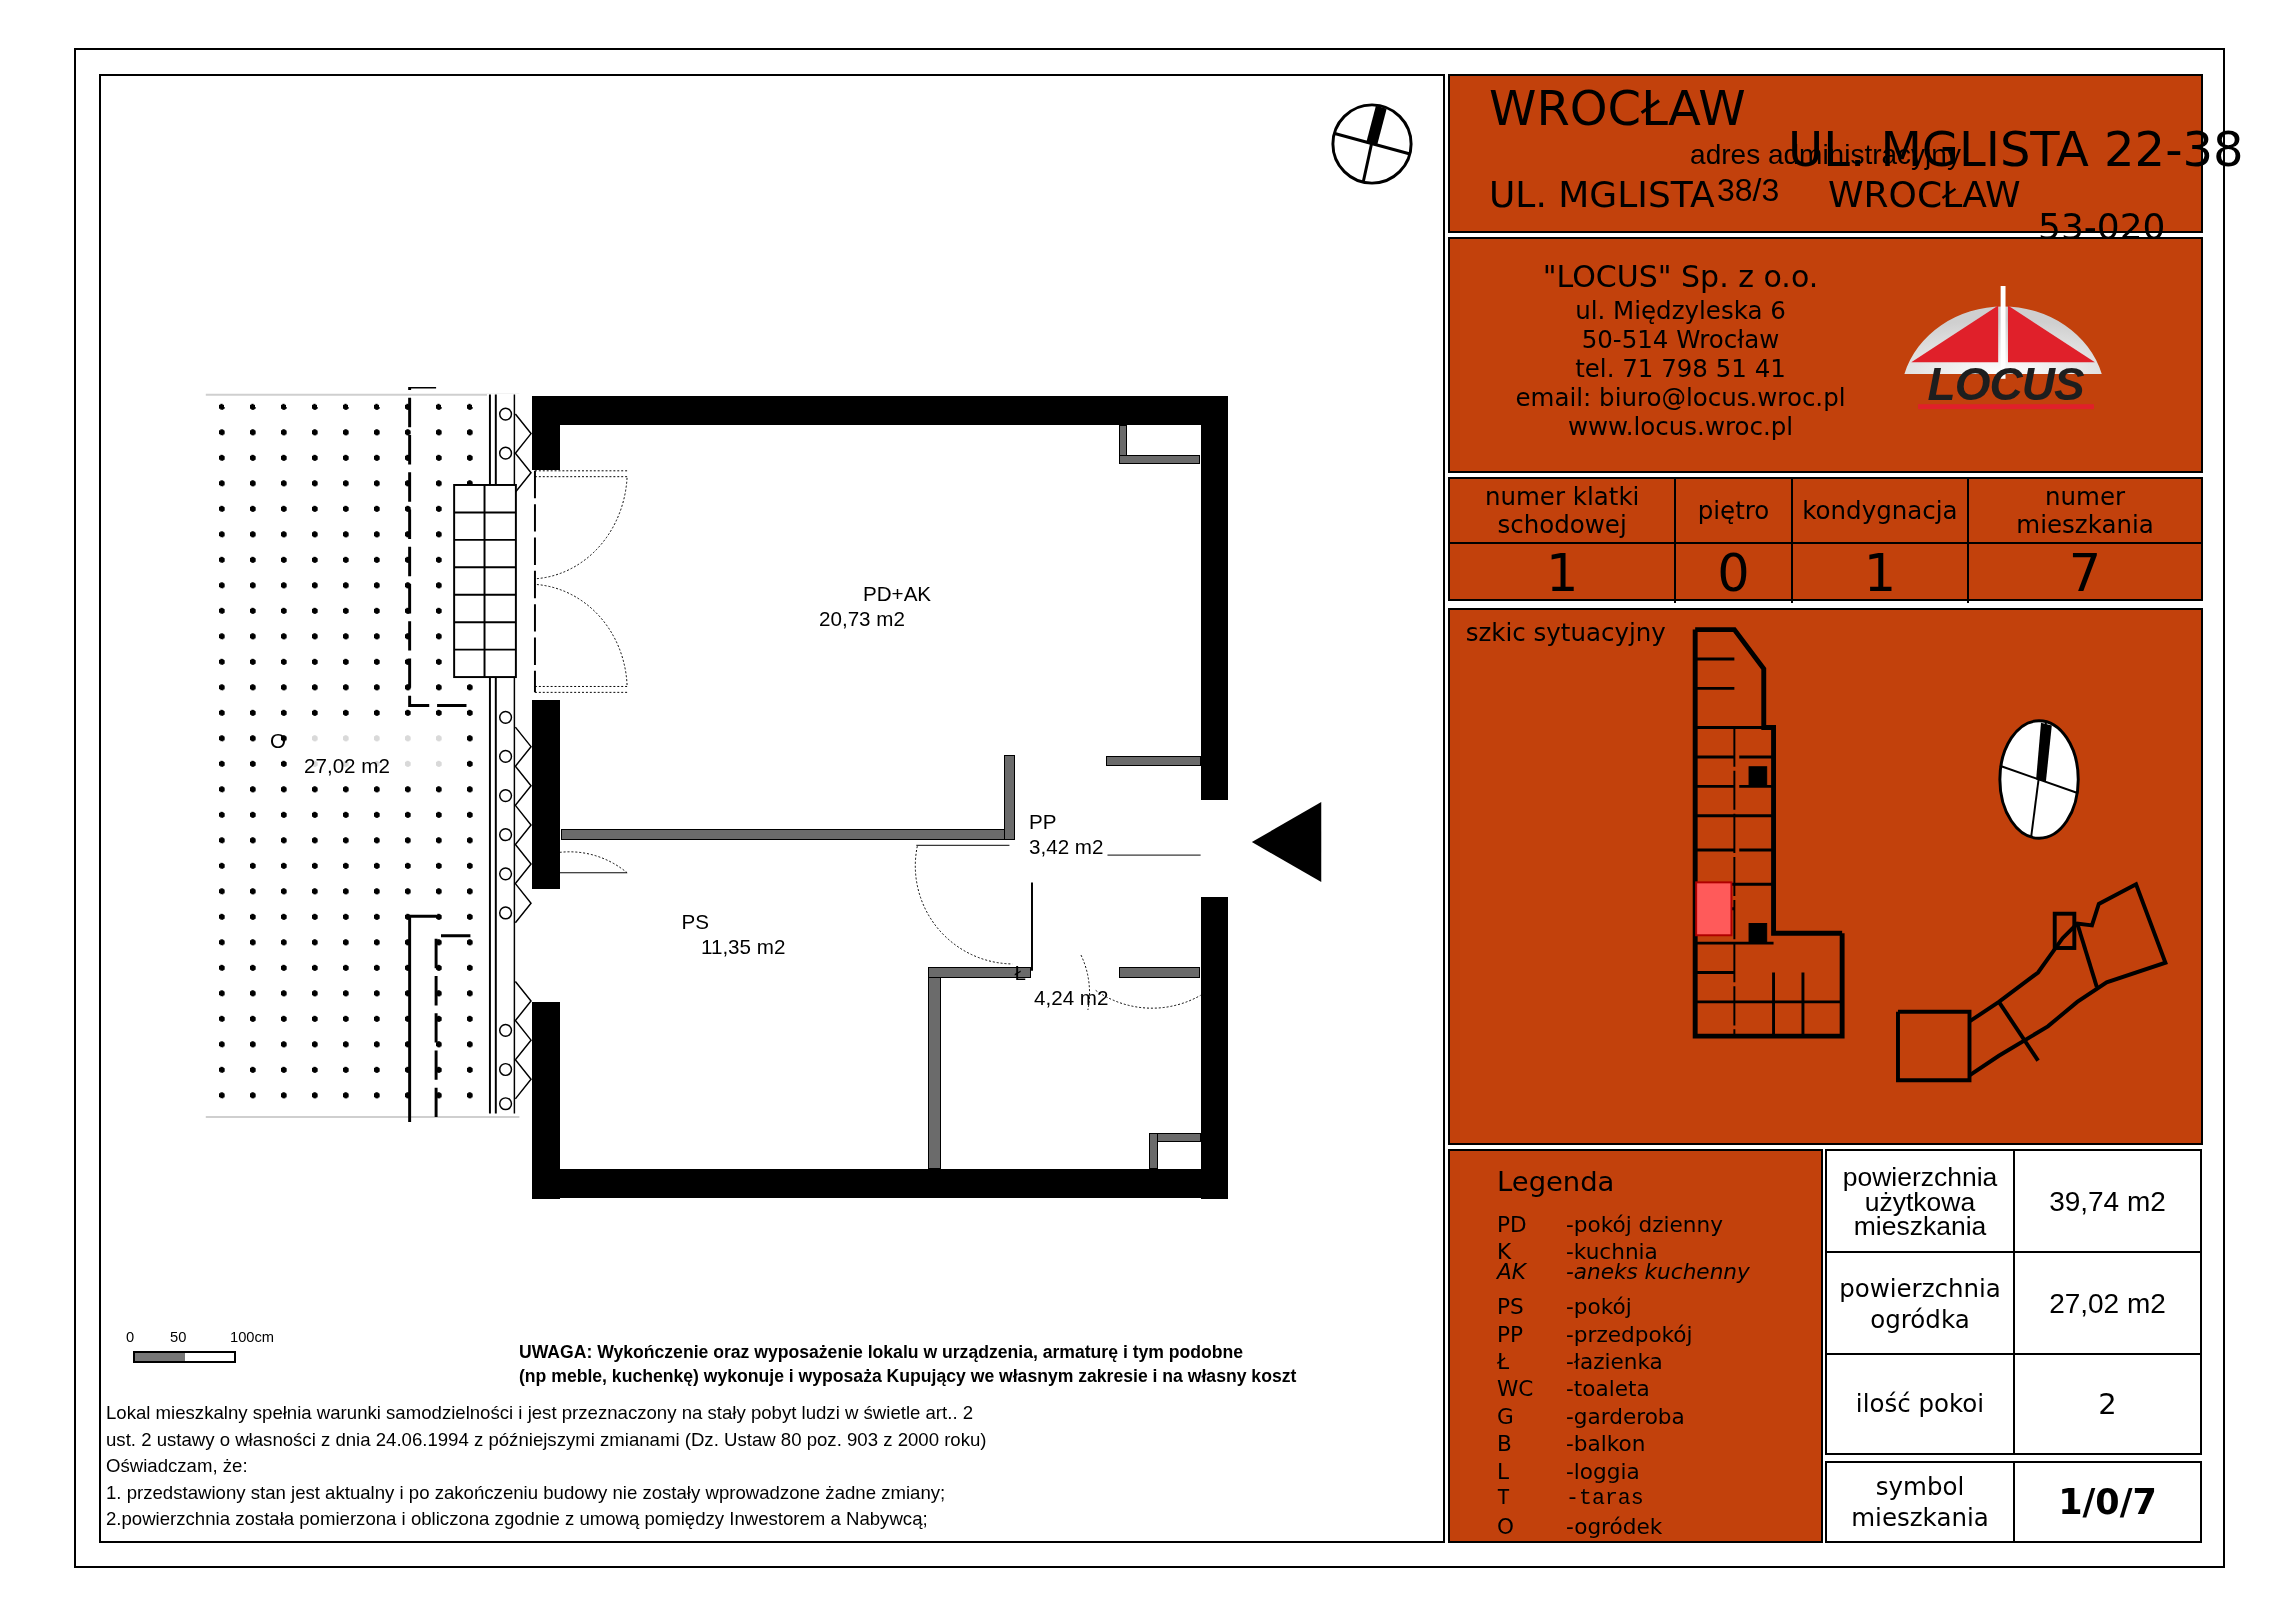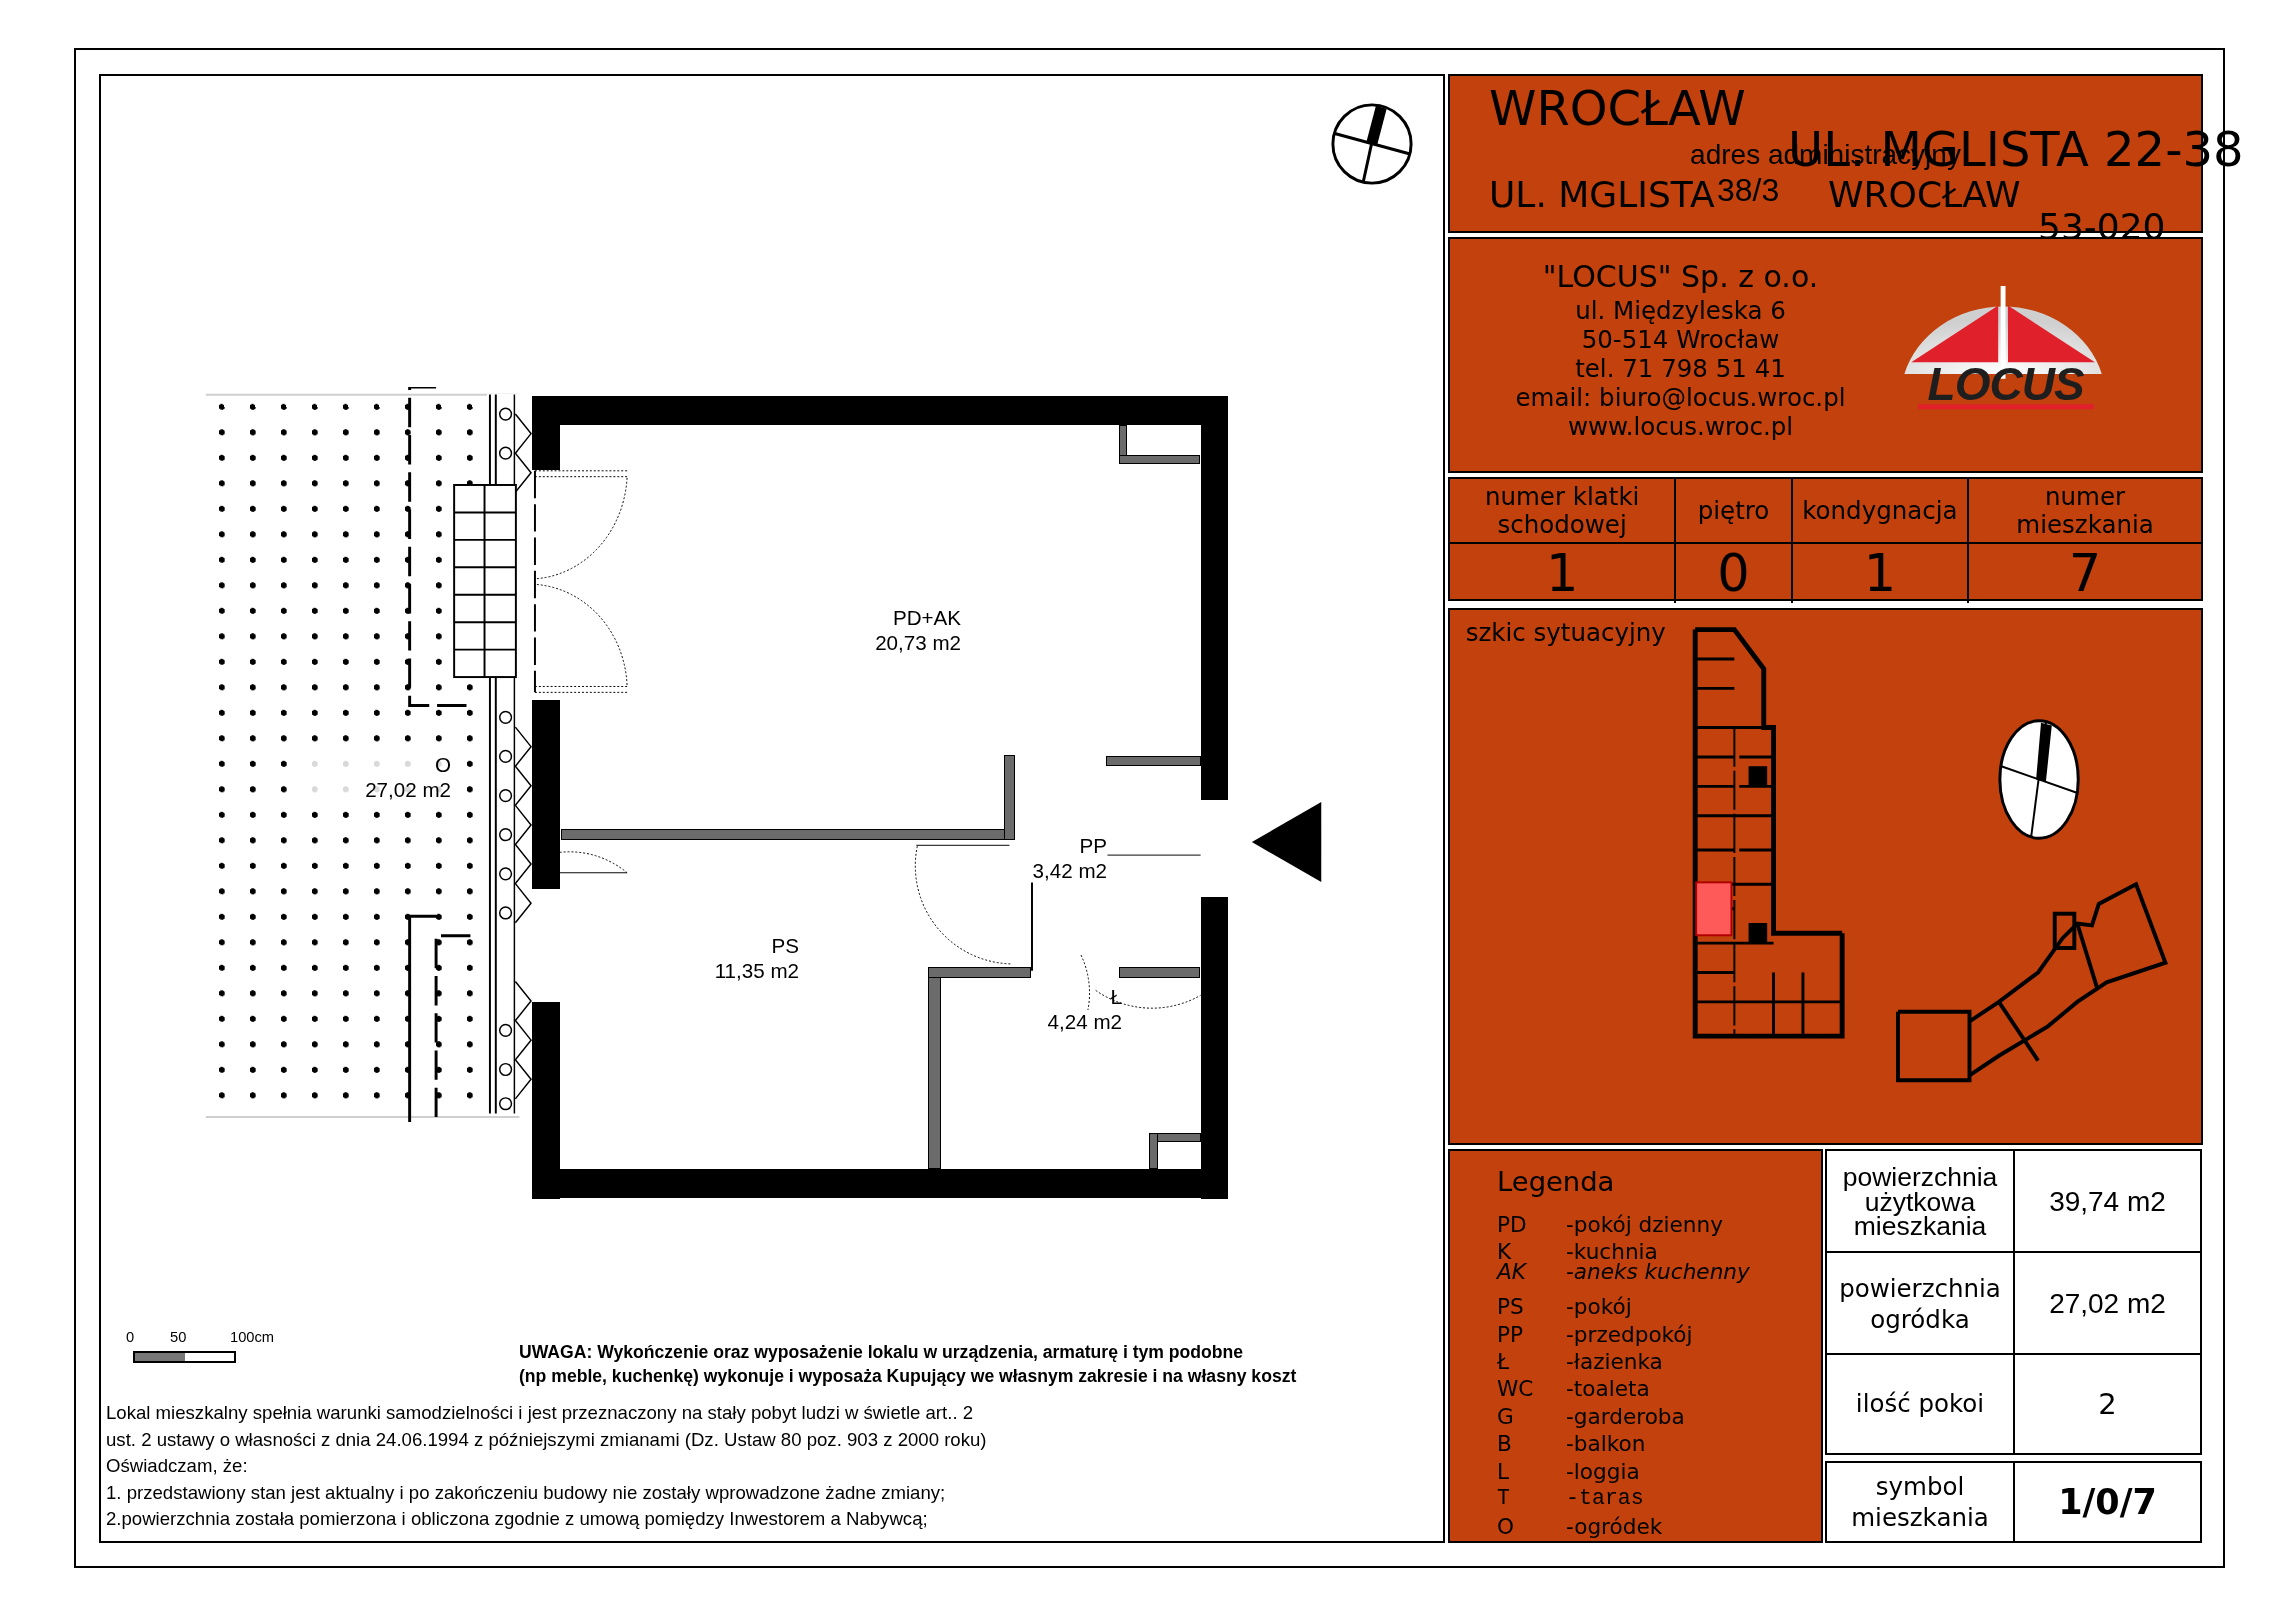--- a/index.html
+++ b/index.html
@@ -46,21 +46,21 @@
 
   
   .stats { left:1825px; top:1149px; width:377px; height:490px; border:none; }
   .stat { position:absolute; left:0; width:377px; border:2.9px solid #000; box-sizing:border-box; }
   .stat .lbl { position:absolute; left:0; top:0; width:188px; height:100%; display:flex; align-items:center; justify-content:center; text-align:center; font-size:26.5px; line-height:27.4px; border-right:2px solid #000; box-sizing:border-box; }
   .stat .val { position:absolute; left:188px; top:0; right:0; height:100%; display:flex; align-items:center; justify-content:center; font-size:28px; }
 
   
   .wall { position:absolute; background:#000; }
   .iwall { position:absolute; background:#6b6b6b; border:1px solid #000; box-sizing:border-box; }
-  .room-label { position:absolute; text-align:right; font-size:20.6px; line-height:24.5px; white-space:nowrap;margin-top:24px; }
+  .room-label { position:absolute; text-align:left; font-size:20.6px; line-height:24.5px; white-space:nowrap; }
   .garden { position:absolute; left:206px; top:394px; width:284px; height:720px;
     background-image: radial-gradient(circle, #000 2.5px, transparent 2.9px);
     background-size: 31px 25.5px; }
   .garden2 { position:absolute; left:222px; top:407px; width:274px; height:706px;
     background-image: radial-gradient(circle, #000 2.4px, transparent 2.9px);
     background-size: 31px 25.5px; background-position: 15.7px 12.7px; }
 
   .note { left:519px; top:1341px; font-size:17.6px; font-weight:bold; line-height:23.5px; width:931px; }
   .decl { left:106px; top:1400px; font-size:18.6px; line-height:26.5px; width:1333px; }
   .scale-lbl { position:absolute; font-size:14.7px; }

